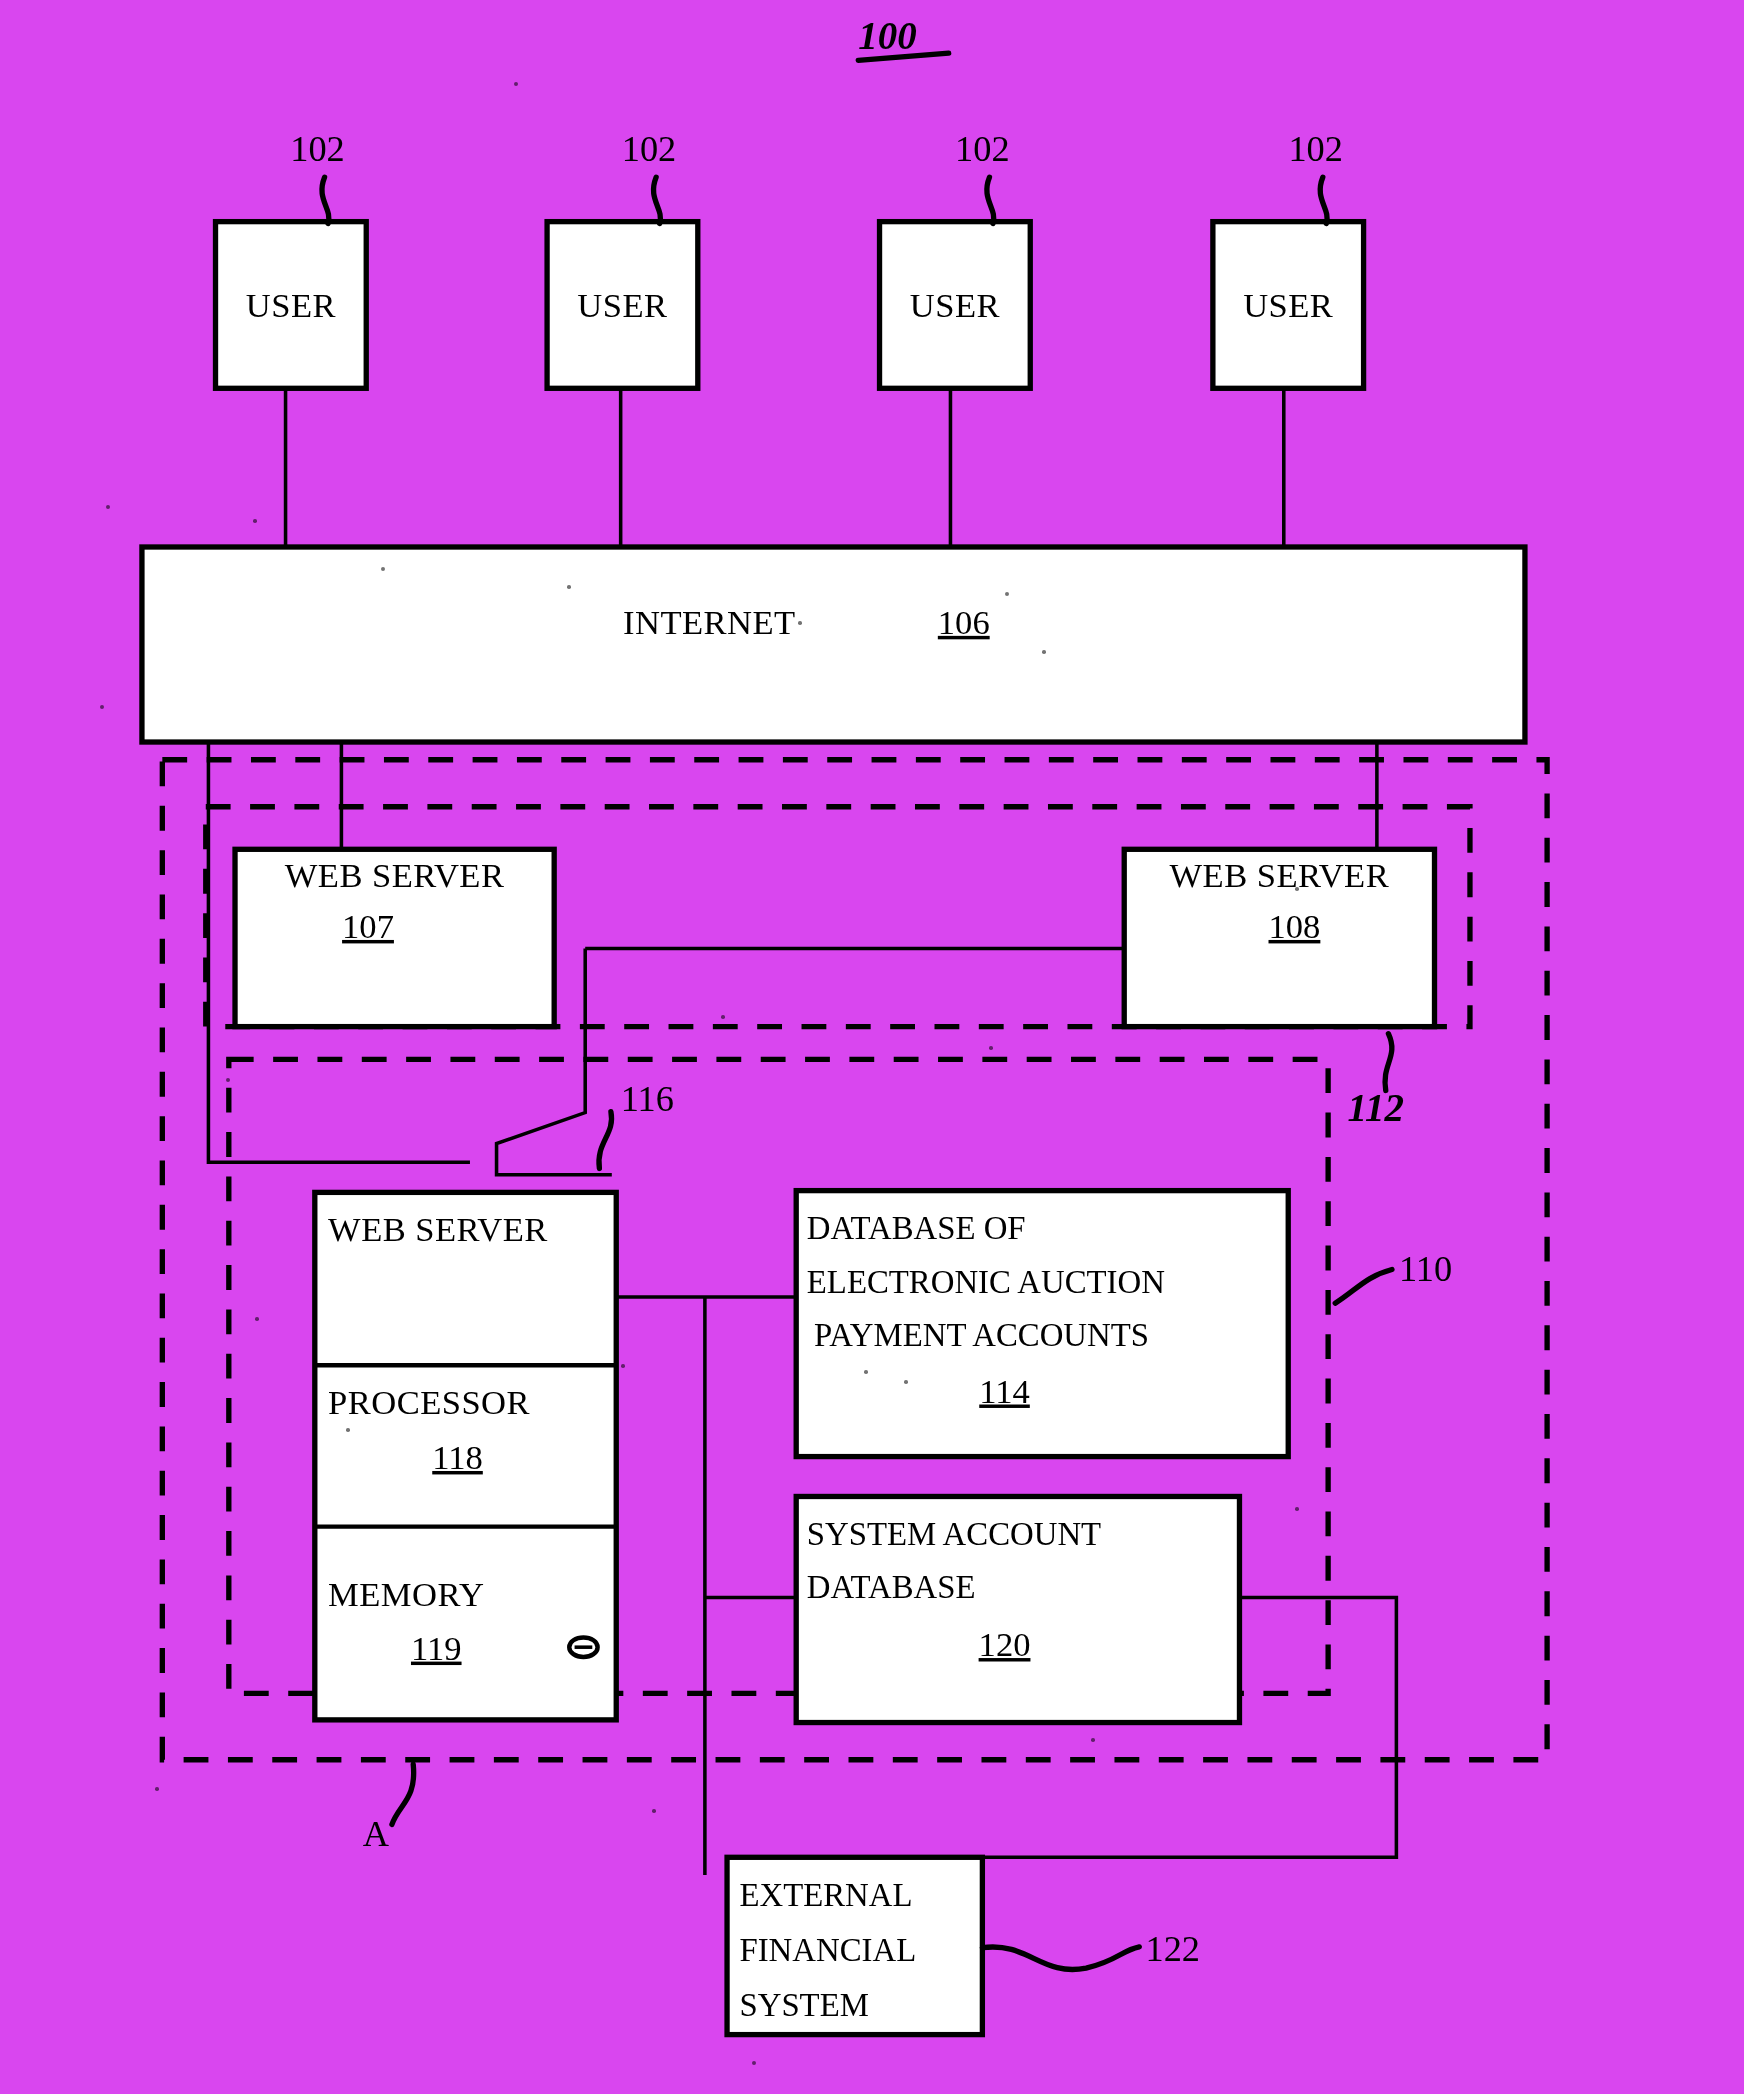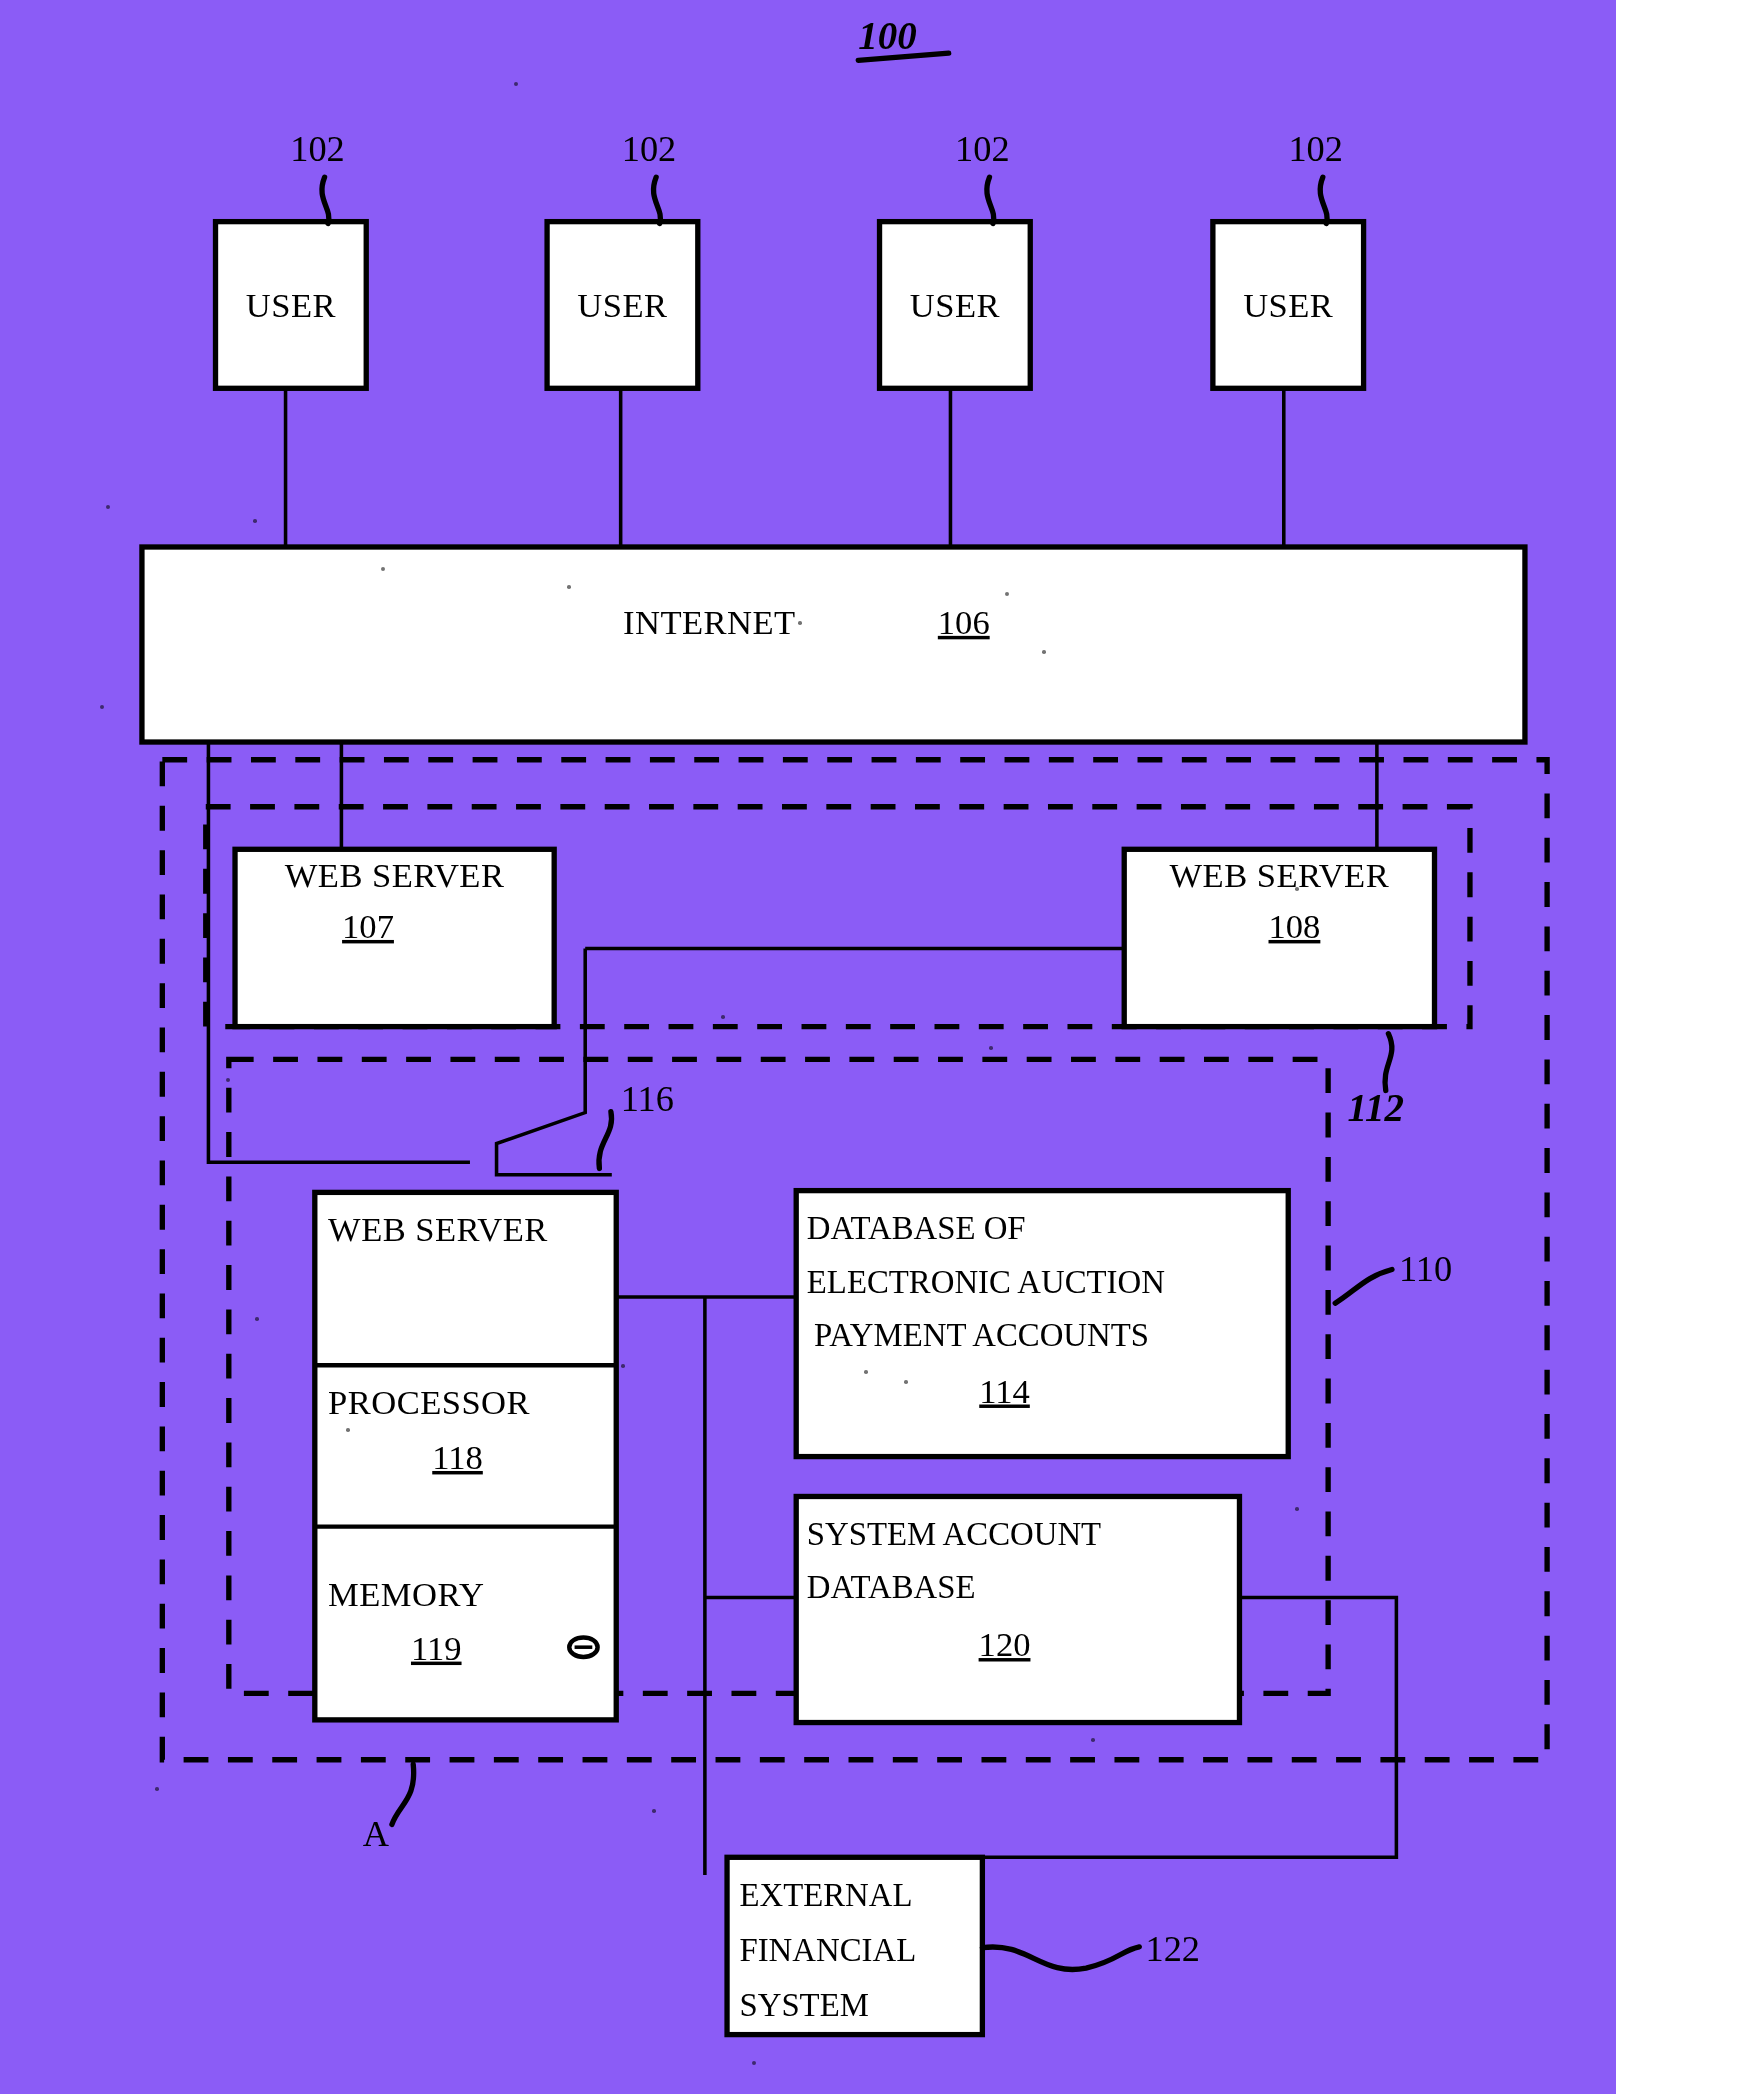--- a/index.html
+++ b/index.html
@@ -1,17 +1,17 @@
 <!DOCTYPE html>
 <html style="font-size:14px"><head>
 <meta charset="utf-8">
 <style>
   html,body{margin:0;padding:0;background:#ffffff;}
   body{width:1744px;height:2094px;font-family:"Liberation Serif",serif;}
-  #stage{position:relative;width:1616px;height:2094px;overflow:hidden;background:#8b5cf6;}
+  #stage{position:relative;width:1744px;height:2094px;overflow:hidden;background:#d946ef;}
   svg{position:absolute;left:0;top:0;width:1744px;height:2094px;}
   .solid{fill:none;stroke:#000;stroke-width:5;}
   .thin{fill:none;stroke:#000;stroke-width:4;}
   .dash{fill:none;stroke:#000;stroke-width:6;stroke-dasharray:28 22;}
   .lead{fill:none;stroke:#000;stroke-width:6;stroke-linecap:round;}
   .boxfill{fill:#ffffff;stroke:#000;stroke-width:6;}
   text{font-family:"Liberation Serif",serif;fill:#000;}
   .lbl{font-size:39px;letter-spacing:0.5px;}
   .lbl-sm{font-size:37px;}
   .num{font-size:39px;text-decoration:underline;}

